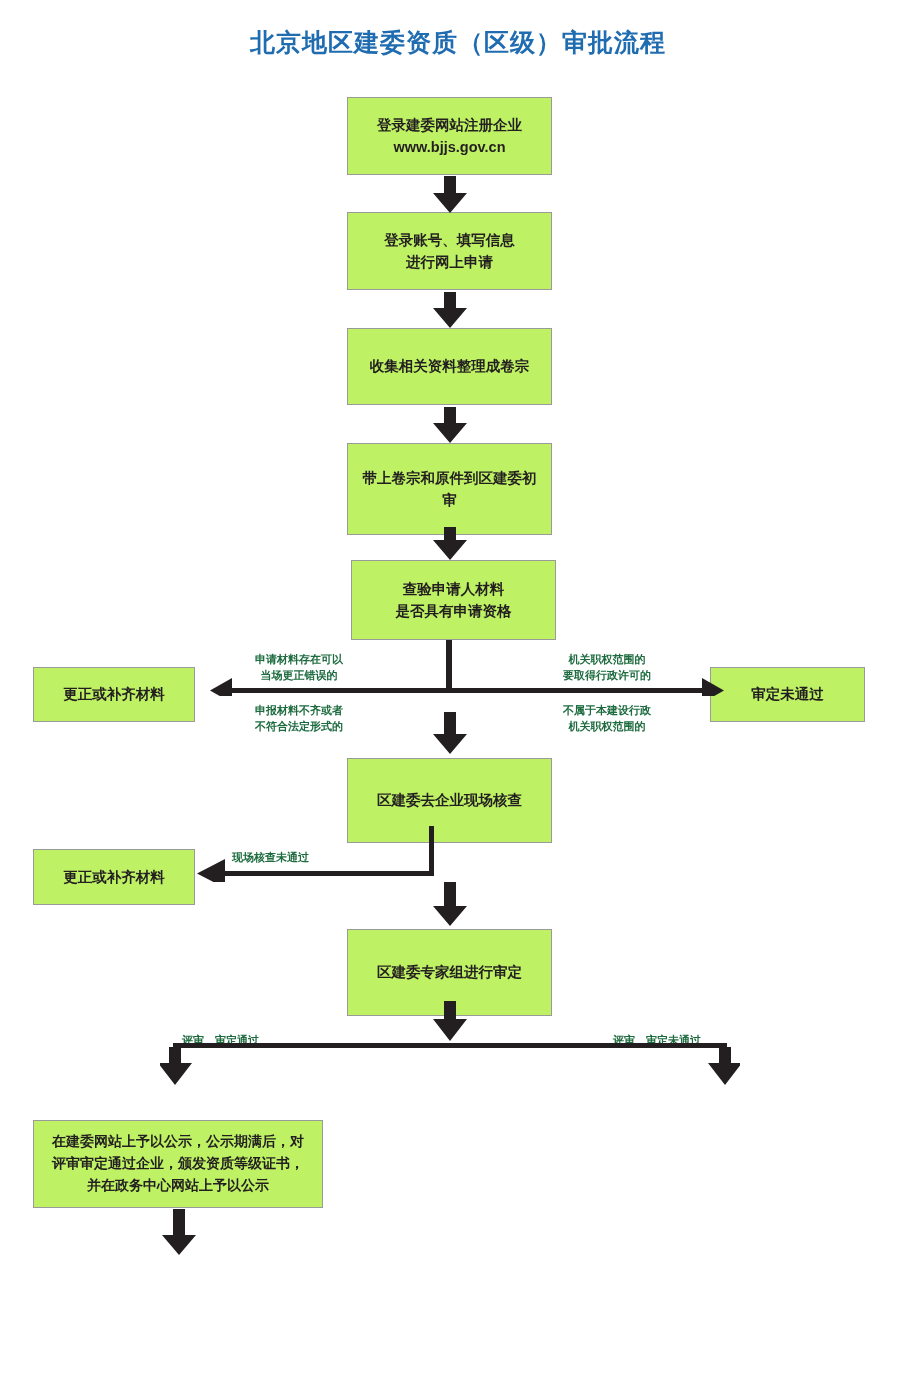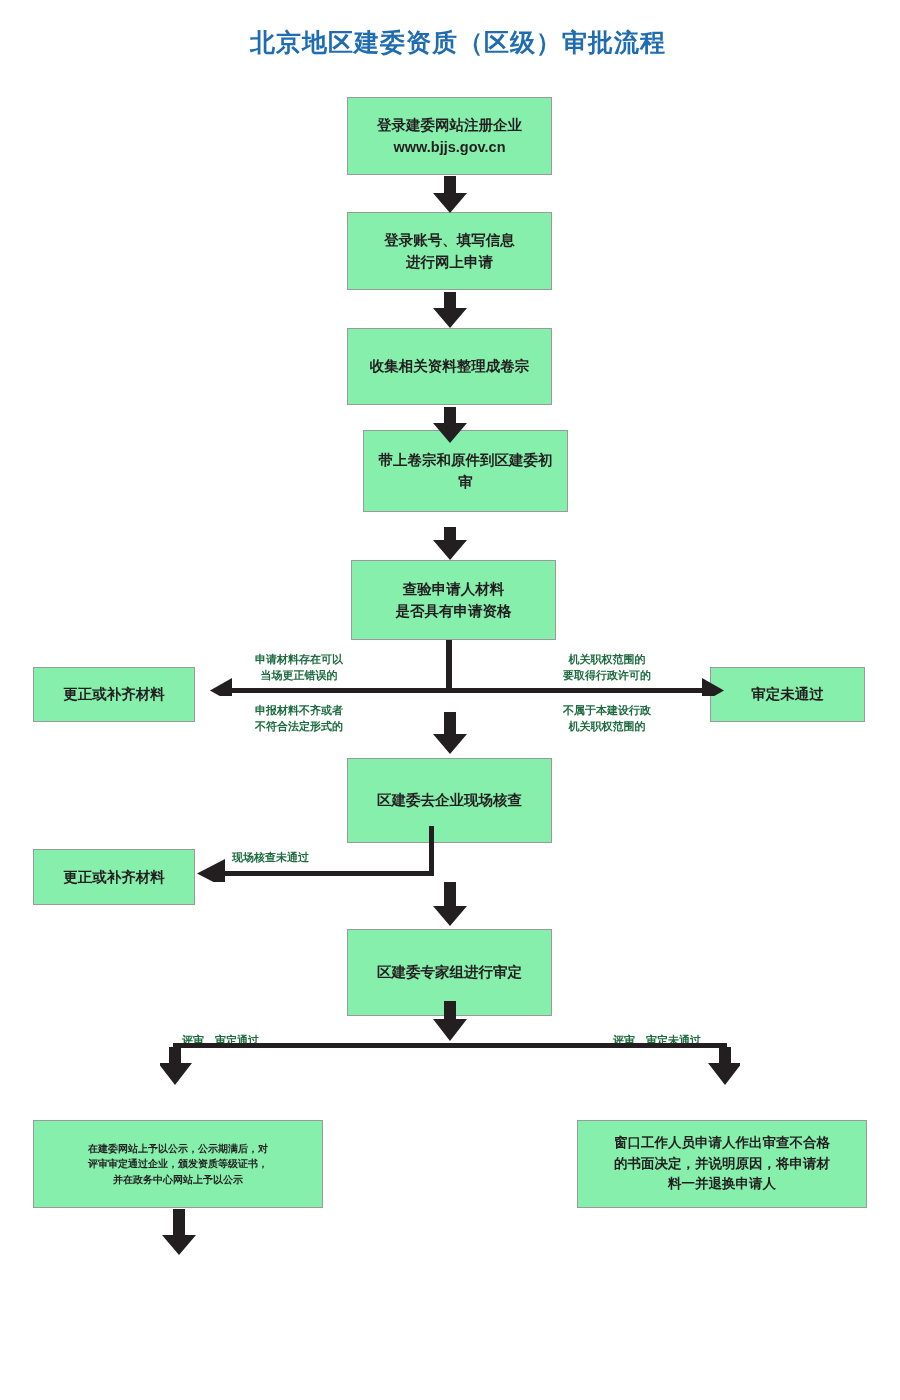--- a/index.html
+++ b/index.html
@@ -28,21 +28,21 @@
     text-align: center;
     font-size: 25px;
     font-weight: bold;
     color: #1f6cb0;
     letter-spacing: 1px;
   }
   .box {
     position: absolute;
     box-sizing: border-box;
     border: 1.5px solid #9a9a9a;
-    background: #86efac;
+    background: #bef264;
     display: flex;
     align-items: center;
     justify-content: center;
     text-align: center;
     font-weight: bold;
     font-size: 14.5px;
     line-height: 1.55;
     color: #231f20;
     padding: 4px 8px;
   }
@@ -85,21 +85,21 @@
 
   <div class="box" style="left:347px; top:212px; width:205px; height:78px;">
     <span class="inner">登录账号、填写信息
 进行网上申请</span>
   </div>
 
   <div class="box" style="left:347px; top:328px; width:205px; height:77px;">
     <span class="inner">收集相关资料整理成卷宗</span>
   </div>
 
-  <div class="box" style="left:347px; top:430px; width:205px; height:82px;margin-left:16px;">
+  <div class="box" style="left:347px; top:443px; width:205px; height:92px;">
     <span class="inner">带上卷宗和原件到区建委初审</span>
   </div>
 
   <div class="box" style="left:351px; top:560px; width:205px; height:80px;">
     <span class="inner">查验申请人材料
 是否具有申请资格</span>
   </div>
 
   <div class="box" style="left:347px; top:758px; width:205px; height:85px;">
     <span class="inner">区建委去企业现场核查</span>
@@ -114,31 +114,26 @@
   </div>
 
   <div class="box" style="left:710px; top:667px; width:155px; height:55px;">
     <span class="inner">审定未通过</span>
   </div>
 
   <div class="box" style="left:33px; top:849px; width:162px; height:56px;">
     <span class="inner">更正或补齐材料</span>
   </div>
 
-  <div class="box" style="left:33px; top:1120px; width:290px; height:88px; font-size:10px;">
+  <div class="box" style="left:33px; top:1120px; width:290px; height:88px; font-size:14px;">
     <span class="inner">在建委网站上予以公示，公示期满后，对
 评审审定通过企业，颁发资质等级证书，
 并在政务中心网站上予以公示</span>
   </div>
 
-  <div class="box" style="left:577px; top:1120px; width:290px; height:88px; font-size:13.5px;">
-    <span class="inner">窗口工作人员申请人作出审查不合格
-的书面决定，并说明原因，将申请材
-料一并退换申请人</span>
-  </div>
 
 
   <div class="label center" style="left:225px; top:652px; width:148px;">申请材料存在可以
 当场更正错误的</div>
   <div class="label center" style="left:225px; top:703px; width:148px;">申报材料不齐或者
 不符合法定形式的</div>
 
   <div class="label center" style="left:533px; top:652px; width:148px;">机关职权范围的
 要取得行政许可的</div>
   <div class="label center" style="left:533px; top:703px; width:148px;">不属于本建设行政

